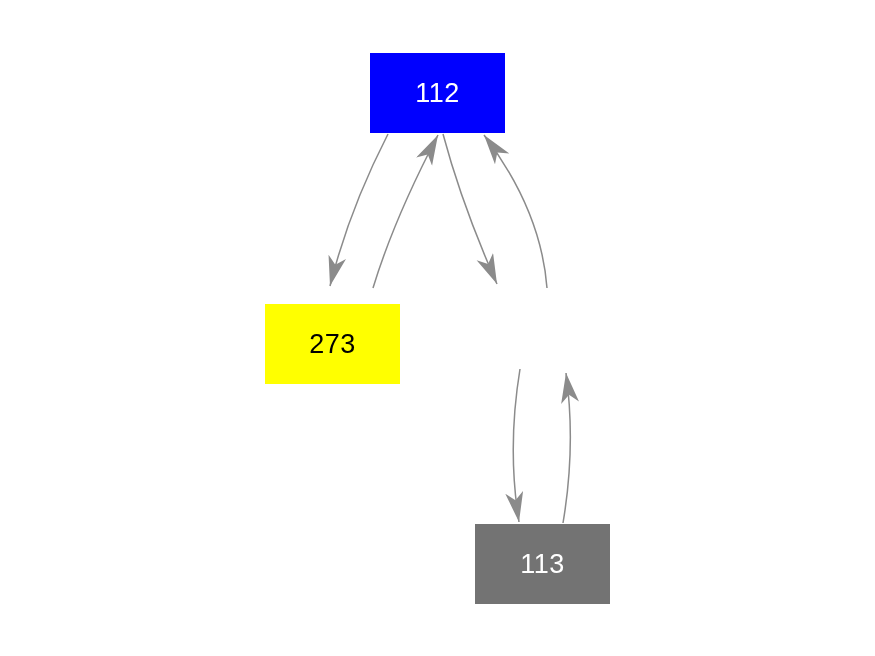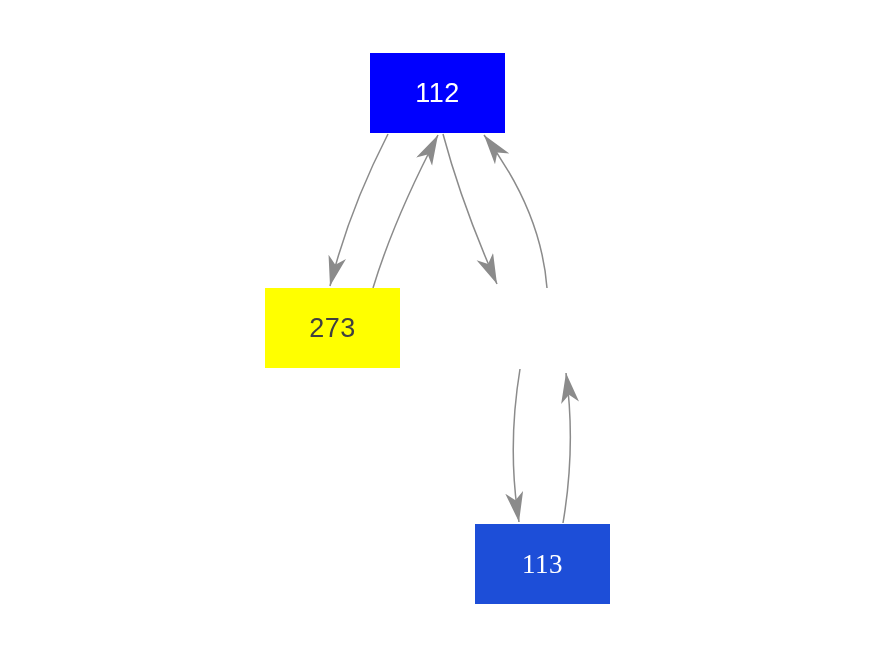--- a/index.html
+++ b/index.html
@@ -46,19 +46,19 @@
         <path d="M443,134 Q462,205 497,284" fill="none" stroke="#8b8b8b" stroke-width="1.5" marker-end="url(#arrowhead)"></path>
         <path d="M547,288 Q541,210 484,135" fill="none" stroke="#8b8b8b" stroke-width="1.5" marker-end="url(#arrowhead)"></path>
         <path d="M520,369 Q507,448 519,522" fill="none" stroke="#8b8b8b" stroke-width="1.5" marker-end="url(#arrowhead)"></path>
         <path d="M563,523 Q576,446 566,373" fill="none" stroke="#8b8b8b" stroke-width="1.5" marker-end="url(#arrowhead)"></path>
       </g>
   </svg>
 
 <div class="node" style="left: 370px; top: 53px; width: 135px; height: 80px; background: rgb(0, 0, 255); color: rgb(255, 255, 255);">
       <span>112</span>
     </div>
-    <div class="node" style="left: 265px; top: 288px; width: 135px; height: 80px; background: rgb(255, 255, 0); color: #404040;">
+    <div class="node" style="left: 265px; top: 304px; width: 135px; height: 80px; background: rgb(255, 255, 0); color: #000000;">
       <span>273</span>
     </div>
-    <div class="node" style="left: 475px; top: 524px; width: 135px; height: 80px; background: #1d4ed8; color: rgb(255, 255, 255); font-family: Liberation Serif, serif;">
+    <div class="node" style="left: 475px; top: 524px; width: 135px; height: 80px; background: #737373; color: rgb(255, 255, 255);">
       <span>113</span>
     </div>
   </div>
 
 </body></html>

